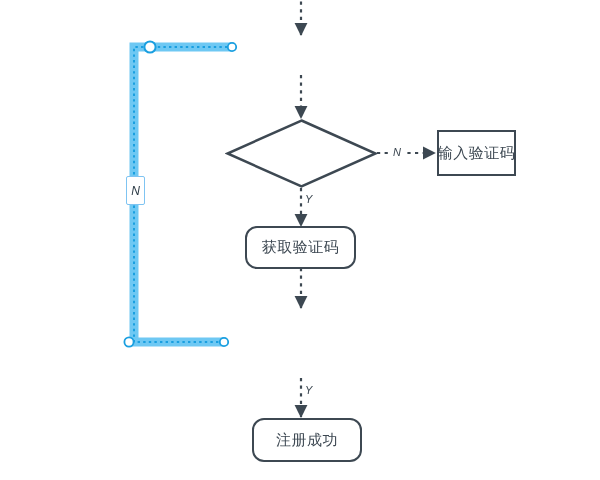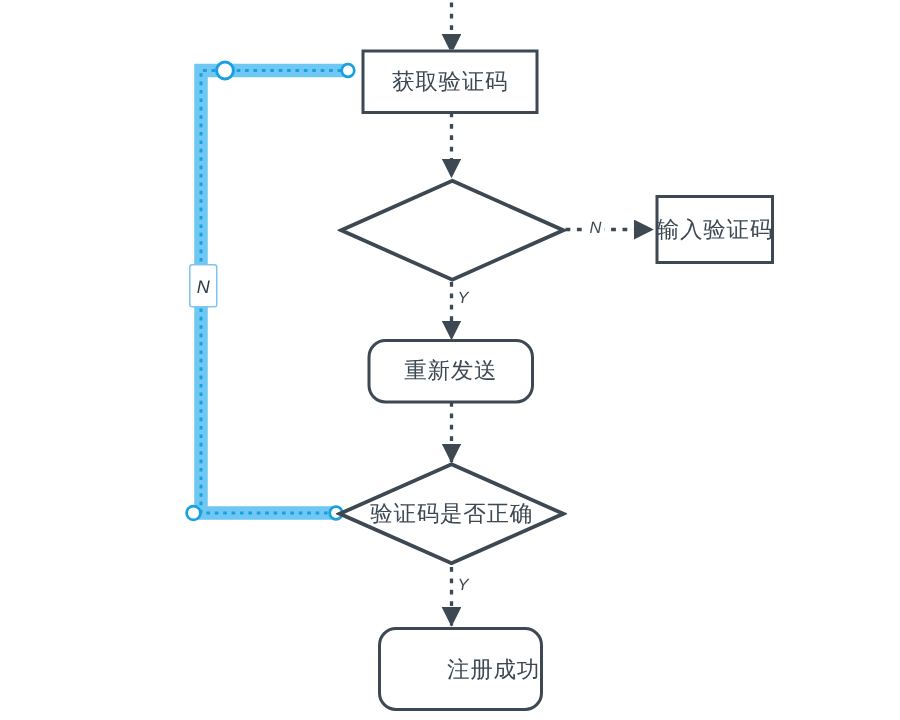--- a/index.html
+++ b/index.html
@@ -130,46 +130,37 @@
 
       <path d="M224,342 L134,342 L134,47 L231,47" fill="none" stroke="#1a9fe0" stroke-width="2" stroke-dasharray="2.4 3.2" stroke-linecap="butt"></path>
 
       <circle cx="224" cy="342" r="4.2" fill="#ffffff" stroke="#1a9fe0" stroke-width="1.8"></circle>
       <circle cx="129" cy="342" r="4.6" fill="#ffffff" stroke="#1a9fe0" stroke-width="1.8"></circle>
       <circle cx="150" cy="47" r="5.6" fill="#ffffff" stroke="#1a9fe0" stroke-width="2"></circle>
       <circle cx="232" cy="47" r="4.2" fill="#ffffff" stroke="#1a9fe0" stroke-width="1.8"></circle>
     </g>
   </svg>
 
-  <div class="node node-rect" style="left:241px; top:33px; width:118px; height:43px;">
-    <span>获取验证码</span>
-  </div>
 
   <div class="node node-diamond" style="left:225px; top:118px; width:153px; height:71px;">
     <svg class="diamond-svg" viewBox="0 0 153 71" preserveAspectRatio="none">
       <polygon points="76.5,2.5 150.5,35.5 76.5,68.5 2.5,35.5" fill="#ffffff" stroke="#3d4852" stroke-width="2.5" stroke-linejoin="miter"></polygon>
     </svg>
   </div>
 
   <div class="node node-rect" style="left:437px; top:130px; width:79px; height:46px;">
     <span>输入验证码</span>
   </div>
 
   <div class="node node-round" style="left:245px; top:226px; width:111px; height:43px;">
-    <span>重新发送</span>
+    <span>获取验证码</span>
   </div>
 
-  <div class="node node-diamond" style="left:224px; top:307px; width:154px; height:71px;">
-    <svg class="diamond-svg" viewBox="0 0 154 71" preserveAspectRatio="none">
-      <polygon points="77,2.5 151.5,35.5 77,68.5 2.5,35.5" fill="#ffffff" stroke="#3d4852" stroke-width="2.5" stroke-linejoin="miter"></polygon>
-    </svg>
-    <span class="diamond-label">验证码是否正确</span>
-  </div>
 
-  <div class="node node-round" style="left:252px; top:418px; width:110px; height:56px;justify-content:flex-end;">
+  <div class="node node-round" style="left:252px; top:418px; width:110px; height:44px;">
     <span>注册成功</span>
   </div>
 
   <div class="edge-label" style="left:391px; top:146px;">
     <span>N</span>
   </div>
 
   <div class="edge-label" style="left:303px; top:193px;">
     <span>Y</span>
   </div>

